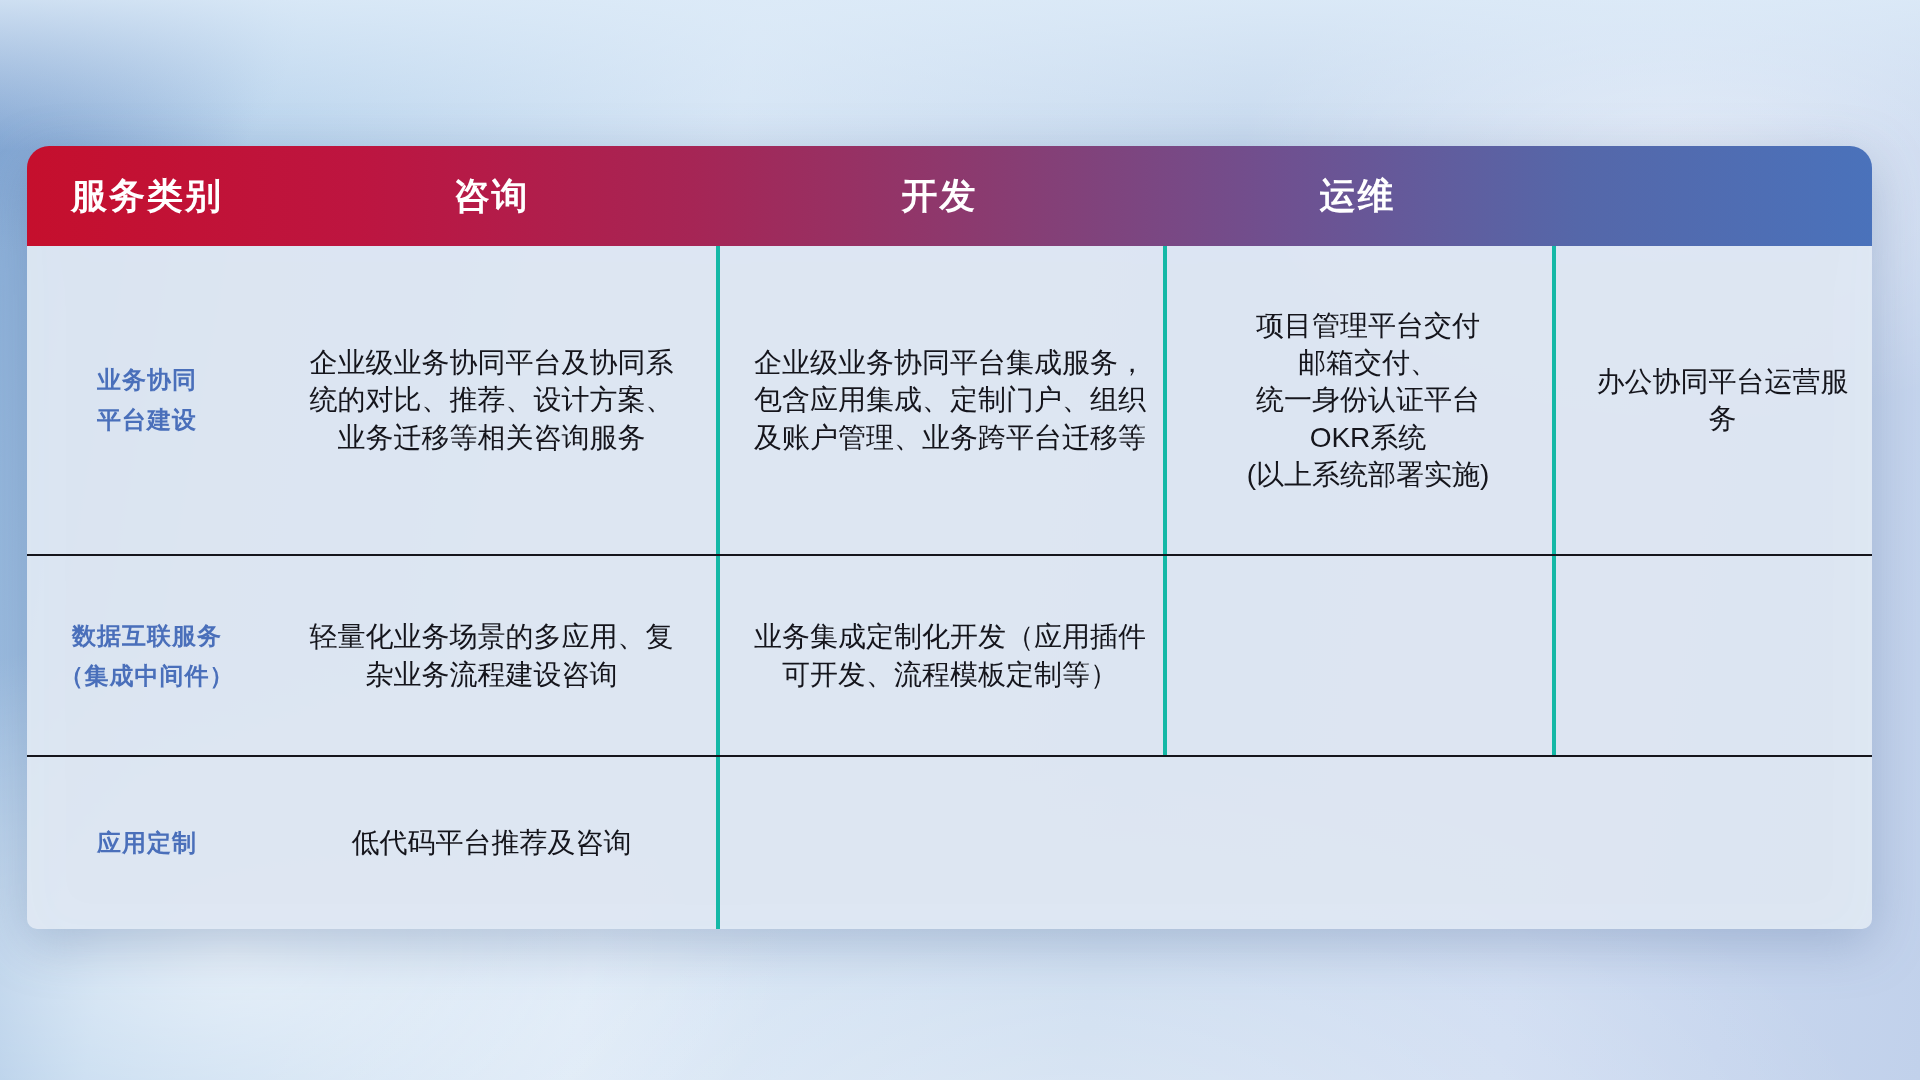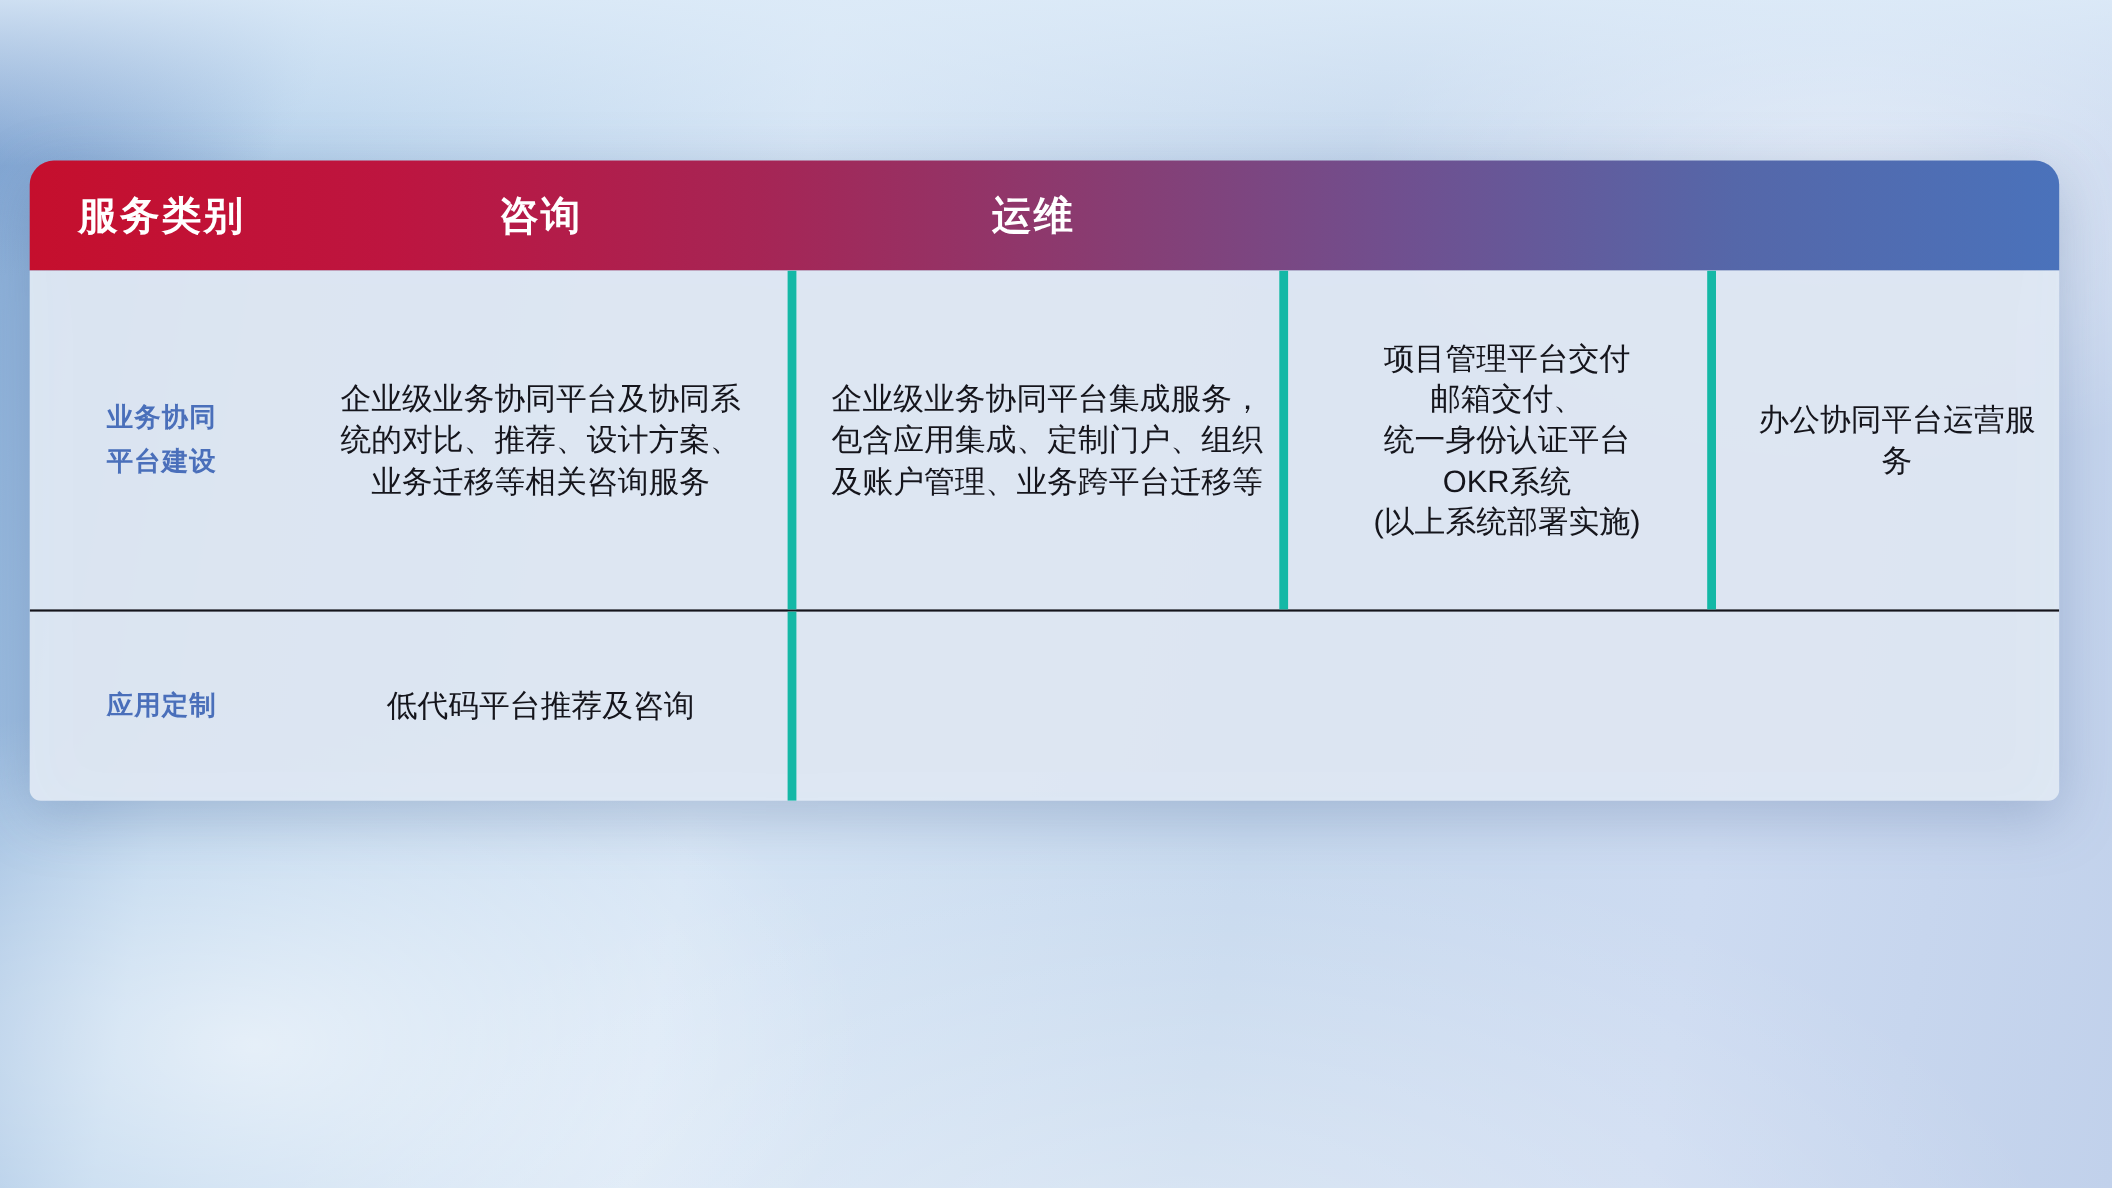--- a/index.html
+++ b/index.html
@@ -66,39 +66,40 @@
     align-items: center;
     justify-content: center;
     box-sizing: border-box;
     padding: 10px 12px;
     text-align: center;
     font-size: 28px;
     line-height: 1.33;
     color: #15151c;
     white-space: pre-line;
   }
-  .td.vline { border-left: 8px solid #14b8a6; padding-left: 29px; }
+  .td.vline { border-left: 4px solid #14b8a6; padding-left: 29px; }
   .td.row-label {
     color: #4a6fba;
     font-weight: bold;
     font-size: 24px;
     line-height: 1.65;
     padding: 10px 4px;
     letter-spacing: 1px;
   }
 </style>
 </head>
 <body>
 
 <div class="stage">
   <div class="service-table">
 
     <div class="thead">
       <div class="th">服务类别</div>
       <div class="th">咨询</div>
+      <div class="th">开发</div>
       <div class="th">运维</div>
     </div>
 
     <div class="tbody">
 
       <div class="tr r1">
         <div class="td row-label">业务协同
 平台建设</div>
         <div class="td">企业级业务协同平台及协同系
 统的对比、推荐、设计方案、
@@ -107,20 +108,30 @@
 包含应用集成、定制门户、组织
 及账户管理、业务跨平台迁移等</div>
         <div class="td vline">项目管理平台交付
 邮箱交付、
 统一身份认证平台
 OKR系统
 (以上系统部署实施)</div>
         <div class="td vline">办公协同平台运营服务</div>
       </div>
 
+      <div class="tr r2">
+        <div class="td row-label">数据互联服务
+（集成中间件）</div>
+        <div class="td">轻量化业务场景的多应用、复
+杂业务流程建设咨询</div>
+        <div class="td vline">业务集成定制化开发（应用插件
+可开发、流程模板定制等）</div>
+        <div class="td vline"></div>
+        <div class="td vline"></div>
+      </div>
 
       <div class="tr r3">
         <div class="td row-label">应用定制</div>
         <div class="td">低代码平台推荐及咨询</div>
         <div class="td vline"></div>
       </div>
 
     </div>
   </div>
 </div>

